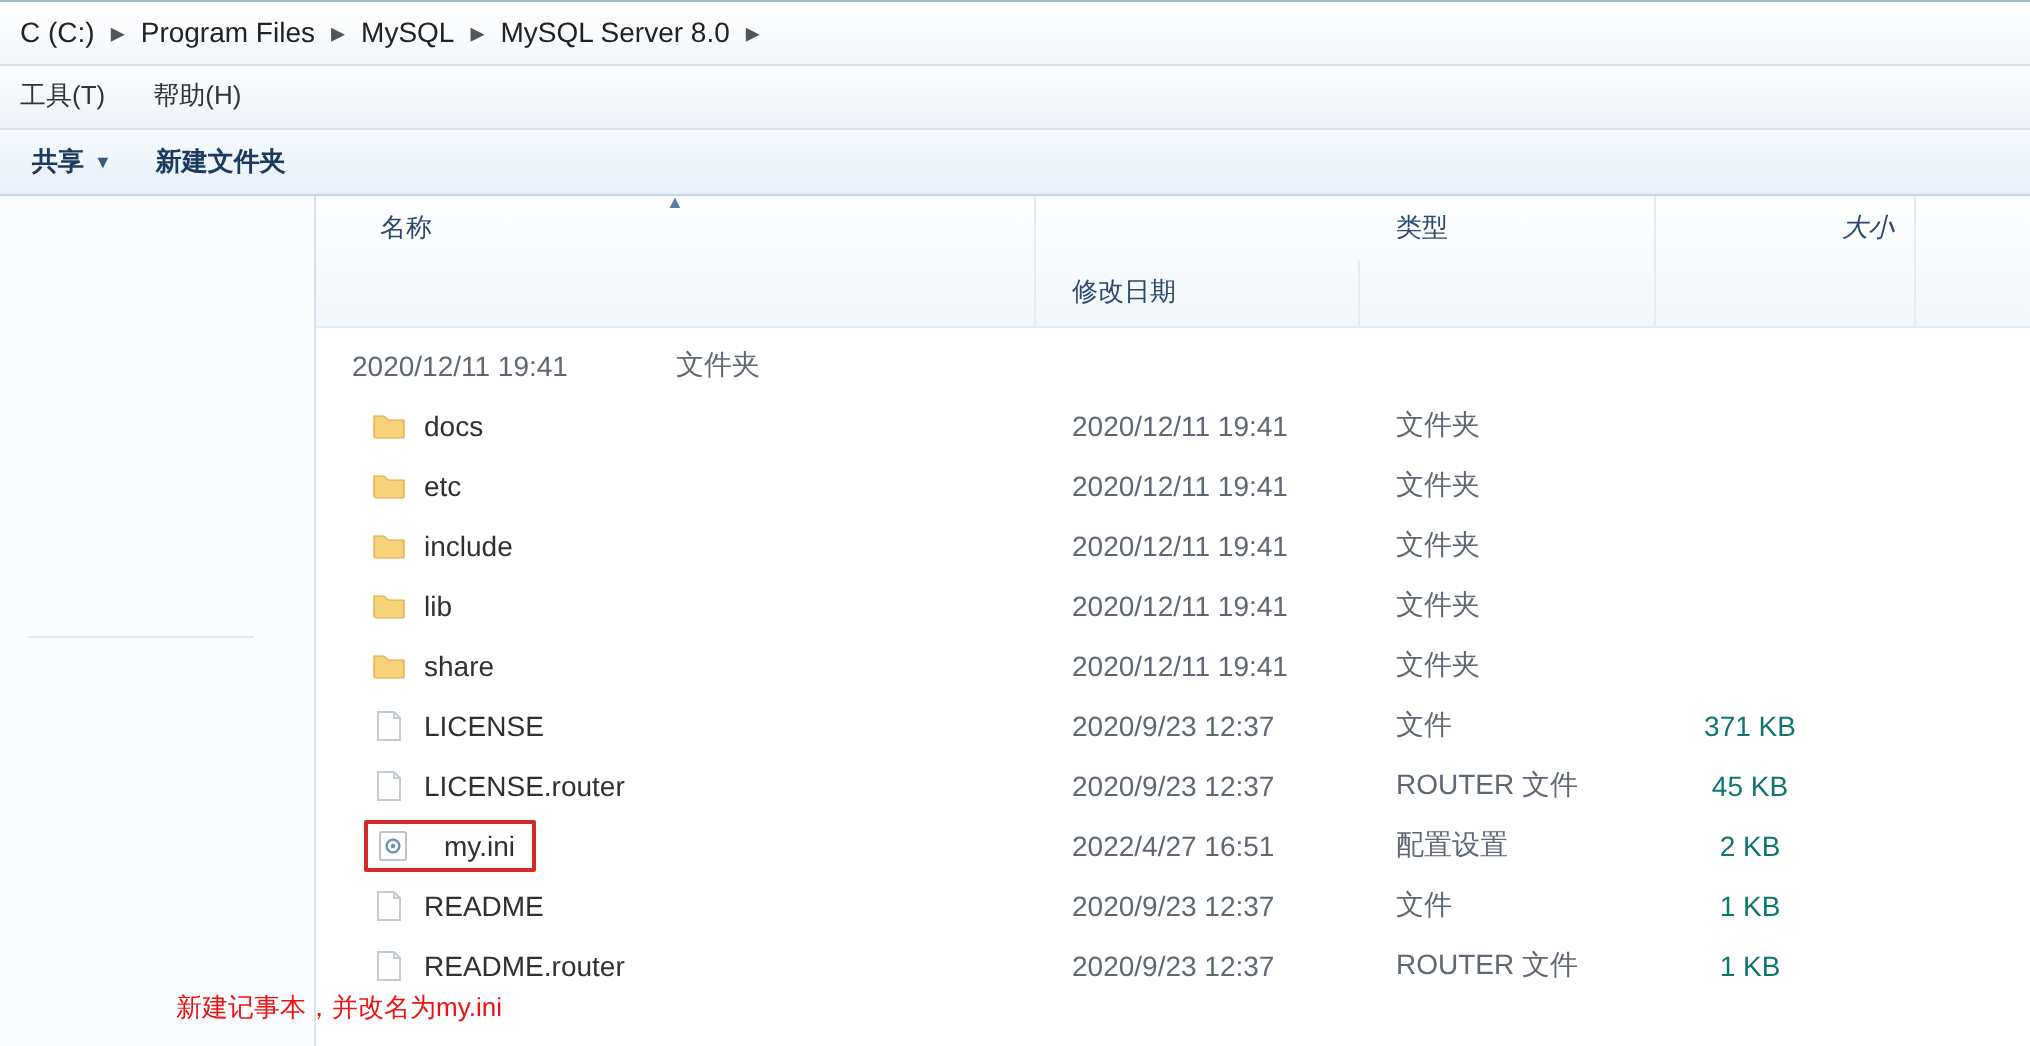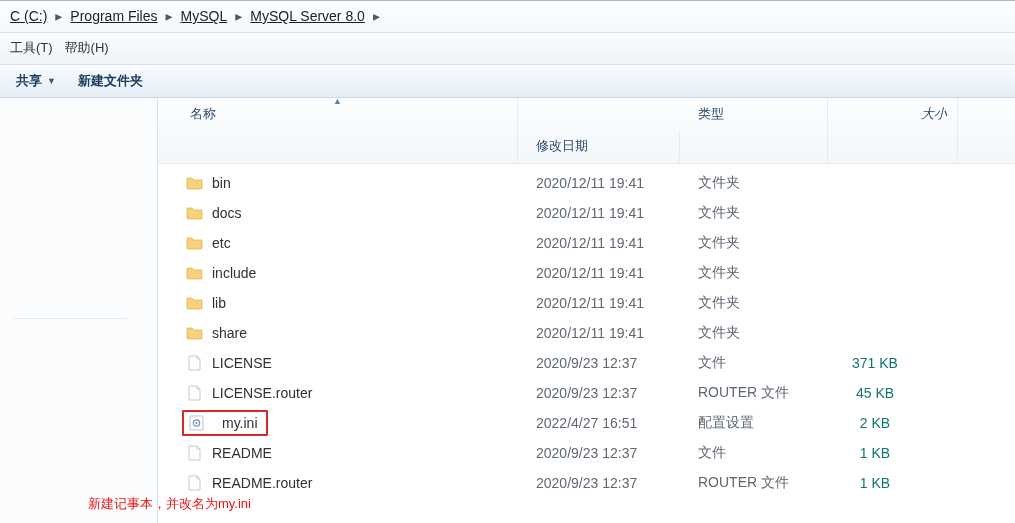--- a/index.html
+++ b/index.html
@@ -21,29 +21,29 @@
       align-items: center;
       padding: 5px 4px 6px 4px;
       background: linear-gradient(#fefefe,#f3f7fb);
       border-bottom: 1px solid #d8e1ea;
       font-size: 14px;
     }
     .breadcrumb .crumb {
       padding: 2px 6px;
       color: #222;
       cursor: pointer;
-      text-decoration: underline;
     }
     .breadcrumb .chev {
       color: #555;
       padding: 0 2px;
     }
     .menubar {
       display: flex;
       align-items: center;
+      gap: 12px;
       padding: 4px 4px 5px 4px;
       background: linear-gradient(#fbfdff,#eef3f8);
       border-bottom: 1px solid #d8e1ea;
       font-size: 13px;
     }
     .menubar .menu-item {
       padding: 2px 6px;
       cursor: pointer;
     }
     .toolbar {
@@ -194,28 +194,20 @@
           <span class="sort-arrow">▲</span>
           <span>名称</span>
         </div>
         <div class="col col-date">修改日期</div>
         <div class="col col-type">类型</div>
         <div class="col col-size">大小</div>
       </div>
 
       <div class="file-list" id="file-list">
           <div class="file-row">
-            <div class="c-name">
-              <span class="icon">
-                <svg width="18" height="18" viewBox="0 0 18 18">
-                  <path d="M1 4 h5 l2 2 h8 v8 a1 1 0 0 1 -1 1 h-13 a1 1 0 0 1 -1 -1 z" fill="#f6d27a" stroke="#d9a93b" stroke-width="0.6"></path>
-                </svg>
-              </span>
-              <span>bin</span>
-            </div>
             <div class="c-date">2020/12/11 19:41</div>
             <div class="c-type">文件夹</div>
             <div class="c-size"></div>
           </div>
           <div class="file-row">
             <div class="c-name">
               <span class="icon">
                 <svg width="18" height="18" viewBox="0 0 18 18">
                   <path d="M1 4 h5 l2 2 h8 v8 a1 1 0 0 1 -1 1 h-13 a1 1 0 0 1 -1 -1 z" fill="#f6d27a" stroke="#d9a93b" stroke-width="0.6"></path>
                 </svg>

